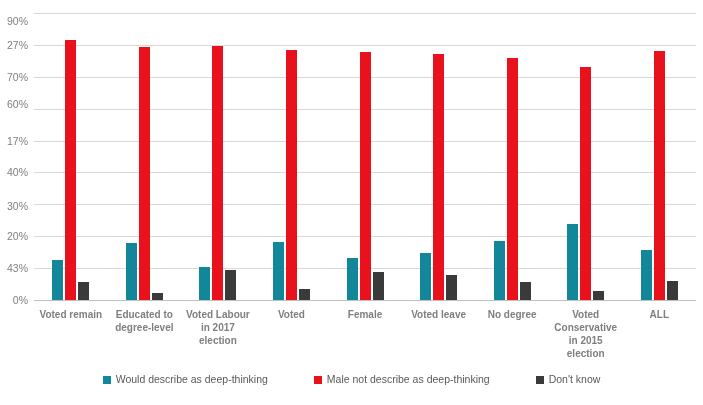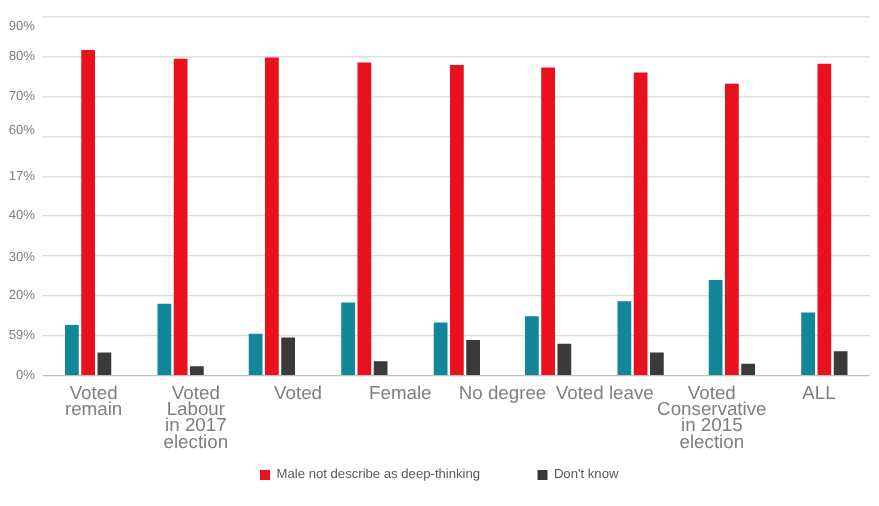--- a/index.html
+++ b/index.html
@@ -91,26 +91,27 @@
   .x-labels {
     position: absolute;
     left: 34px;
     top: 304px;
     width: 662px;
     display: flex;
   }
   .x-label {
     flex: 1 1 0;
     text-align: center;
-    font-size: 15px;
+    font-size: 10px;
     line-height: 13px;
     color: #7f7f7f;
     padding: 4px 1px 0 1px;
     box-sizing: border-box;
     white-space: pre-line;
+    font-weight: bold;
   }
 
   
   .legend {
     position: absolute;
     left: 0;
     top: 374px;
     width: 703px;
     display: flex;
     justify-content: center;
@@ -134,28 +135,28 @@
     white-space: nowrap;
   }
 </style>
 </head>
 <body>
 
 <div id="chart-root">
 
   <div class="y-axis-labels">
       <div class="y-tick" style="top: 21px;">90%</div>
-      <div class="y-tick" style="top: 44.8889px;">80%</div>
+      <div class="y-tick" style="top: 44.8889px;">27%</div>
       <div class="y-tick" style="top: 76.7778px;">70%</div>
       <div class="y-tick" style="top: 104px;">60%</div>
       <div class="y-tick" style="top: 140.556px;">17%</div>
       <div class="y-tick" style="top: 172.444px;">40%</div>
       <div class="y-tick" style="top: 206px;">30%</div>
       <div class="y-tick" style="top: 236.222px;">20%</div>
-      <div class="y-tick" style="top: 268.111px;">59%</div>
+      <div class="y-tick" style="top: 268.111px;">43%</div>
       <div class="y-tick" style="top: 300px;">0%</div>
     </div>
   <div class="plot-area">
       <div class="gridline" style="top: 0px;"></div>
       <div class="gridline" style="top: 31.8889px;"></div>
       <div class="gridline" style="top: 63.7778px;"></div>
       <div class="gridline" style="top: 95.6667px;"></div>
       <div class="gridline" style="top: 127.556px;"></div>
       <div class="gridline" style="top: 159.444px;"></div>
       <div class="gridline" style="top: 191.333px;"></div>
@@ -205,35 +206,41 @@
         <div class="bar s2" title="Don't know: 2.9%" style="height: 9.25px; background: rgb(58, 58, 58);"></div>
       </div>
       <div class="bar-group">
         <div class="bar s0" title="Would describe as deep-thinking: 15.6%" style="height: 49.75px; background: rgb(18, 135, 154);"></div>
         <div class="bar s1" title="Would not describe as deep-thinking: 78%" style="height: 248.73px; background: rgb(232, 17, 28);"></div>
         <div class="bar s2" title="Don't know: 6%" style="height: 19.13px; background: rgb(58, 58, 58);"></div>
       </div>
     </div>
   <div class="x-labels">
       <div class="x-label">Voted remain</div>
+      <div class="x-label">Educated to
+degree-level</div>
       <div class="x-label">Voted Labour
 in 2017
 election</div>
       <div class="x-label">Voted</div>
       <div class="x-label">Female</div>
+      <div class="x-label">Voted leave</div>
       <div class="x-label">No degree</div>
-      <div class="x-label">Voted leave</div>
       <div class="x-label">Voted
 Conservative
 in 2015
 election</div>
       <div class="x-label">ALL</div>
     </div>
   <div class="legend">
       <div class="legend-item">
+        <span class="legend-swatch" style="background: rgb(18, 135, 154);"></span>
+        <span class="legend-label">Would describe as deep-thinking</span>
+      </div>
+      <div class="legend-item">
         <span class="legend-swatch" style="background: rgb(232, 17, 28);"></span>
         <span class="legend-label">Male not describe as deep-thinking</span>
       </div>
       <div class="legend-item">
         <span class="legend-swatch" style="background: rgb(58, 58, 58);"></span>
         <span class="legend-label">Don't know</span>
       </div>
     </div>
 
 </div>

